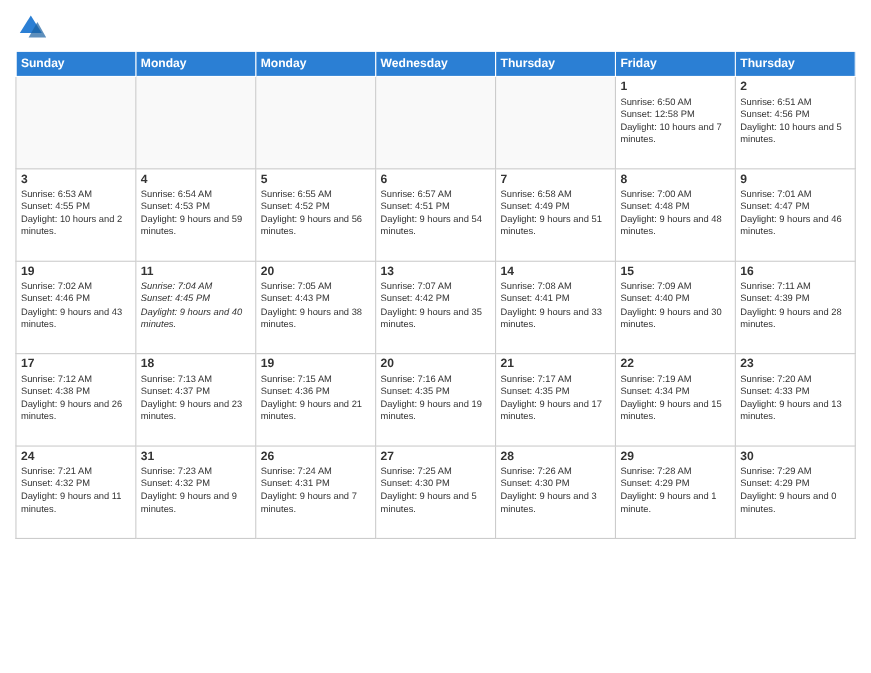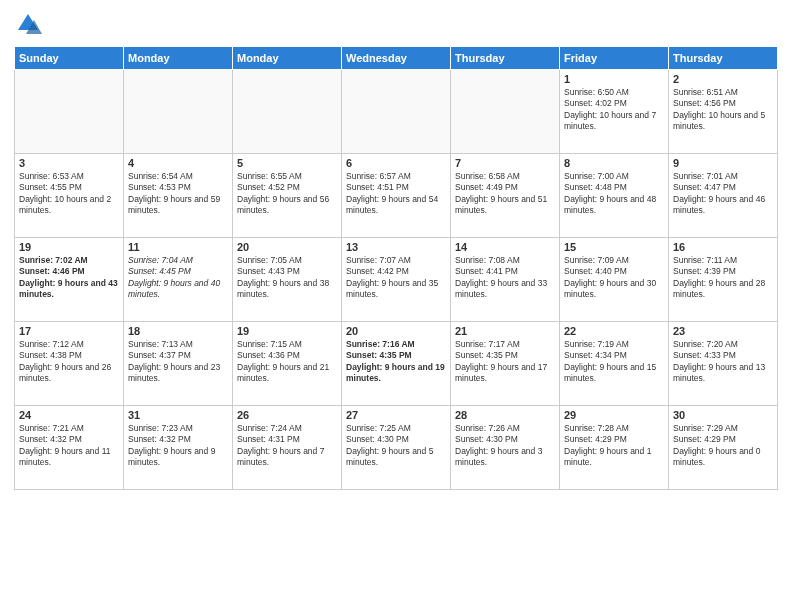--- a/index.html
+++ b/index.html
@@ -132,21 +132,21 @@
     <tbody id="calendar-body">
     <tr>
           <td class="empty"></td>
           <td class="empty"></td>
           <td class="empty"></td>
           <td class="empty"></td>
           <td class="empty"></td>
           <td>
             <span class="day-num">1</span>
             <div class="day-info" style="white-space: pre-wrap;">Sunrise: 6:50 AM
-Sunset: 4:02 PM
+Sunset: 12:58 PM
 Daylight: 10 hours and 7 minutes.</div>
           </td>
           <td>
             <span class="day-num">2</span>
             <div class="day-info" style="white-space: pre-wrap;">Sunrise: 6:51 AM
 Sunset: 4:56 PM
 Daylight: 10 hours and 5 minutes.</div>
           </td>
         </tr>
         <tr>
@@ -189,21 +189,21 @@
           <td>
             <span class="day-num">9</span>
             <div class="day-info" style="white-space: pre-wrap;">Sunrise: 7:01 AM
 Sunset: 4:47 PM
 Daylight: 9 hours and 46 minutes.</div>
           </td>
         </tr>
         <tr>
           <td>
             <span class="day-num">19</span>
-            <div class="day-info" style="white-space: pre-wrap; font-weight: bold;">Sunrise: 7:02 AM
+            <div class="day-info" style="white-space: pre-wrap;">Sunrise: 7:02 AM
 Sunset: 4:46 PM
 Daylight: 9 hours and 43 minutes.</div>
           </td>
           <td>
             <span class="day-num">11</span>
             <div class="day-info" style="white-space: pre-wrap; font-style: italic;">Sunrise: 7:04 AM
 Sunset: 4:45 PM
 Daylight: 9 hours and 40 minutes.</div>
           </td>
           <td>
@@ -251,21 +251,21 @@
 Daylight: 9 hours and 23 minutes.</div>
           </td>
           <td>
             <span class="day-num">19</span>
             <div class="day-info" style="white-space: pre-wrap;">Sunrise: 7:15 AM
 Sunset: 4:36 PM
 Daylight: 9 hours and 21 minutes.</div>
           </td>
           <td>
             <span class="day-num">20</span>
-            <div class="day-info" style="white-space: pre-wrap; font-weight: bold;">Sunrise: 7:16 AM
+            <div class="day-info" style="white-space: pre-wrap;">Sunrise: 7:16 AM
 Sunset: 4:35 PM
 Daylight: 9 hours and 19 minutes.</div>
           </td>
           <td>
             <span class="day-num">21</span>
             <div class="day-info" style="white-space: pre-wrap;">Sunrise: 7:17 AM
 Sunset: 4:35 PM
 Daylight: 9 hours and 17 minutes.</div>
           </td>
           <td>

